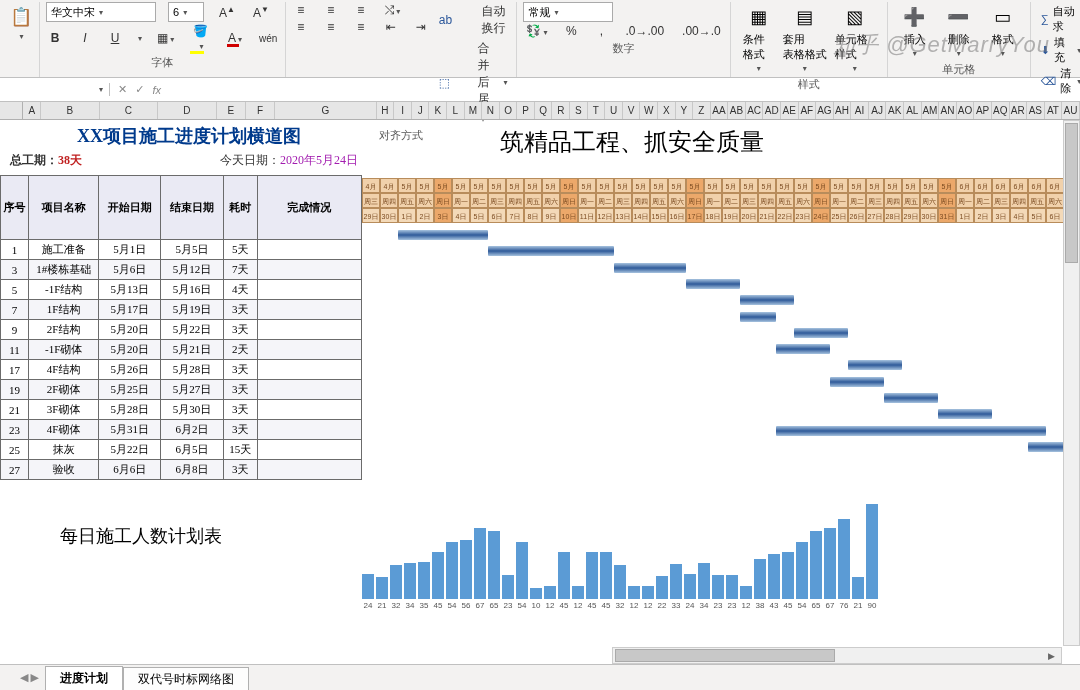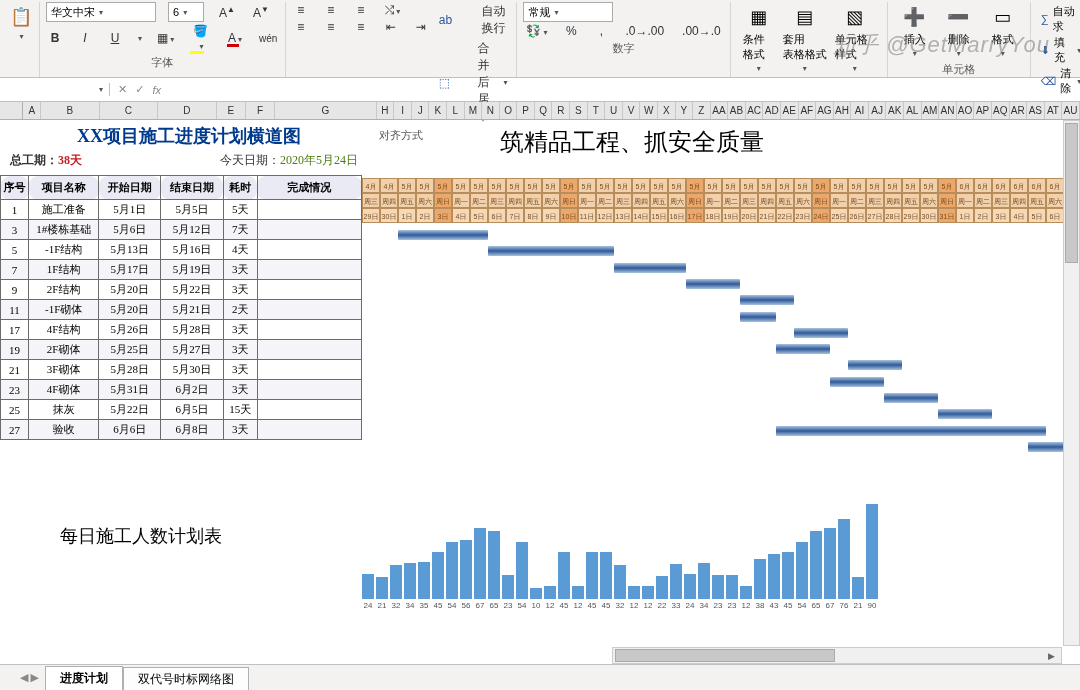--- a/index.html
+++ b/index.html
@@ -126,31 +126,31 @@
   }
   .proj-title {
     font-size: 18px;
     font-weight: bold;
     color: #003a8c;
     text-align: center;
     padding: 4px 0 2px 16px;
   }
   .proj-sub { display:flex; justify-content: space-between; padding:2px 4px 6px 10px; font-size:12px;}
   .proj-sub .red{ color:#c02020; font-weight:bold;}
-  .proj-sub .blue{ color:#4d7c0f;}
+  .proj-sub .blue{ color:#a21caf;}
   .proj-sub .lbl{ color:#333;}
   .tbl { border-collapse: collapse; width: 100%; }
   .tbl th, .tbl td {
     border: 1px solid #6b6b6b;
     font-size: 11px;
     text-align: center;
     padding: 2px 2px;
     background:#fff;
   }
-  .tbl th { background: #eaeaf4; font-weight:bold; padding:4px 2px;border-radius:9px;}
+  .tbl th { background: #eaeaf4; font-weight:bold; padding:24px 2px;}
   .tbl tr.even td{ background:#f5f5f9;}
   .right-title {
     position:absolute;
     left:500px; top:6px;
     font-size: 24px;
     font-family:"SimSun", serif;
   }
   
   .timeline {
     position:absolute;
@@ -353,20 +353,21 @@
         <span style="white-space:pre">套用
 表格格式</span>
           <span class="tiny-drop">▾</span>
       </div>
       <div class="big-btn">
         <div class="ico-square">▧</div>
         <span>单元格样式</span>
           <span class="tiny-drop">▾</span>
       </div>
     </div>
+    <div class="rg-label">样式</div>
   </div>
 
   <div class="ribbon-group">
     <div class="rg-body">
       <div class="big-btn">
         <div class="ico-square">➕</div>
         <span>插入</span>
           <span class="tiny-drop">▾</span>
       </div>
       <div class="big-btn">

